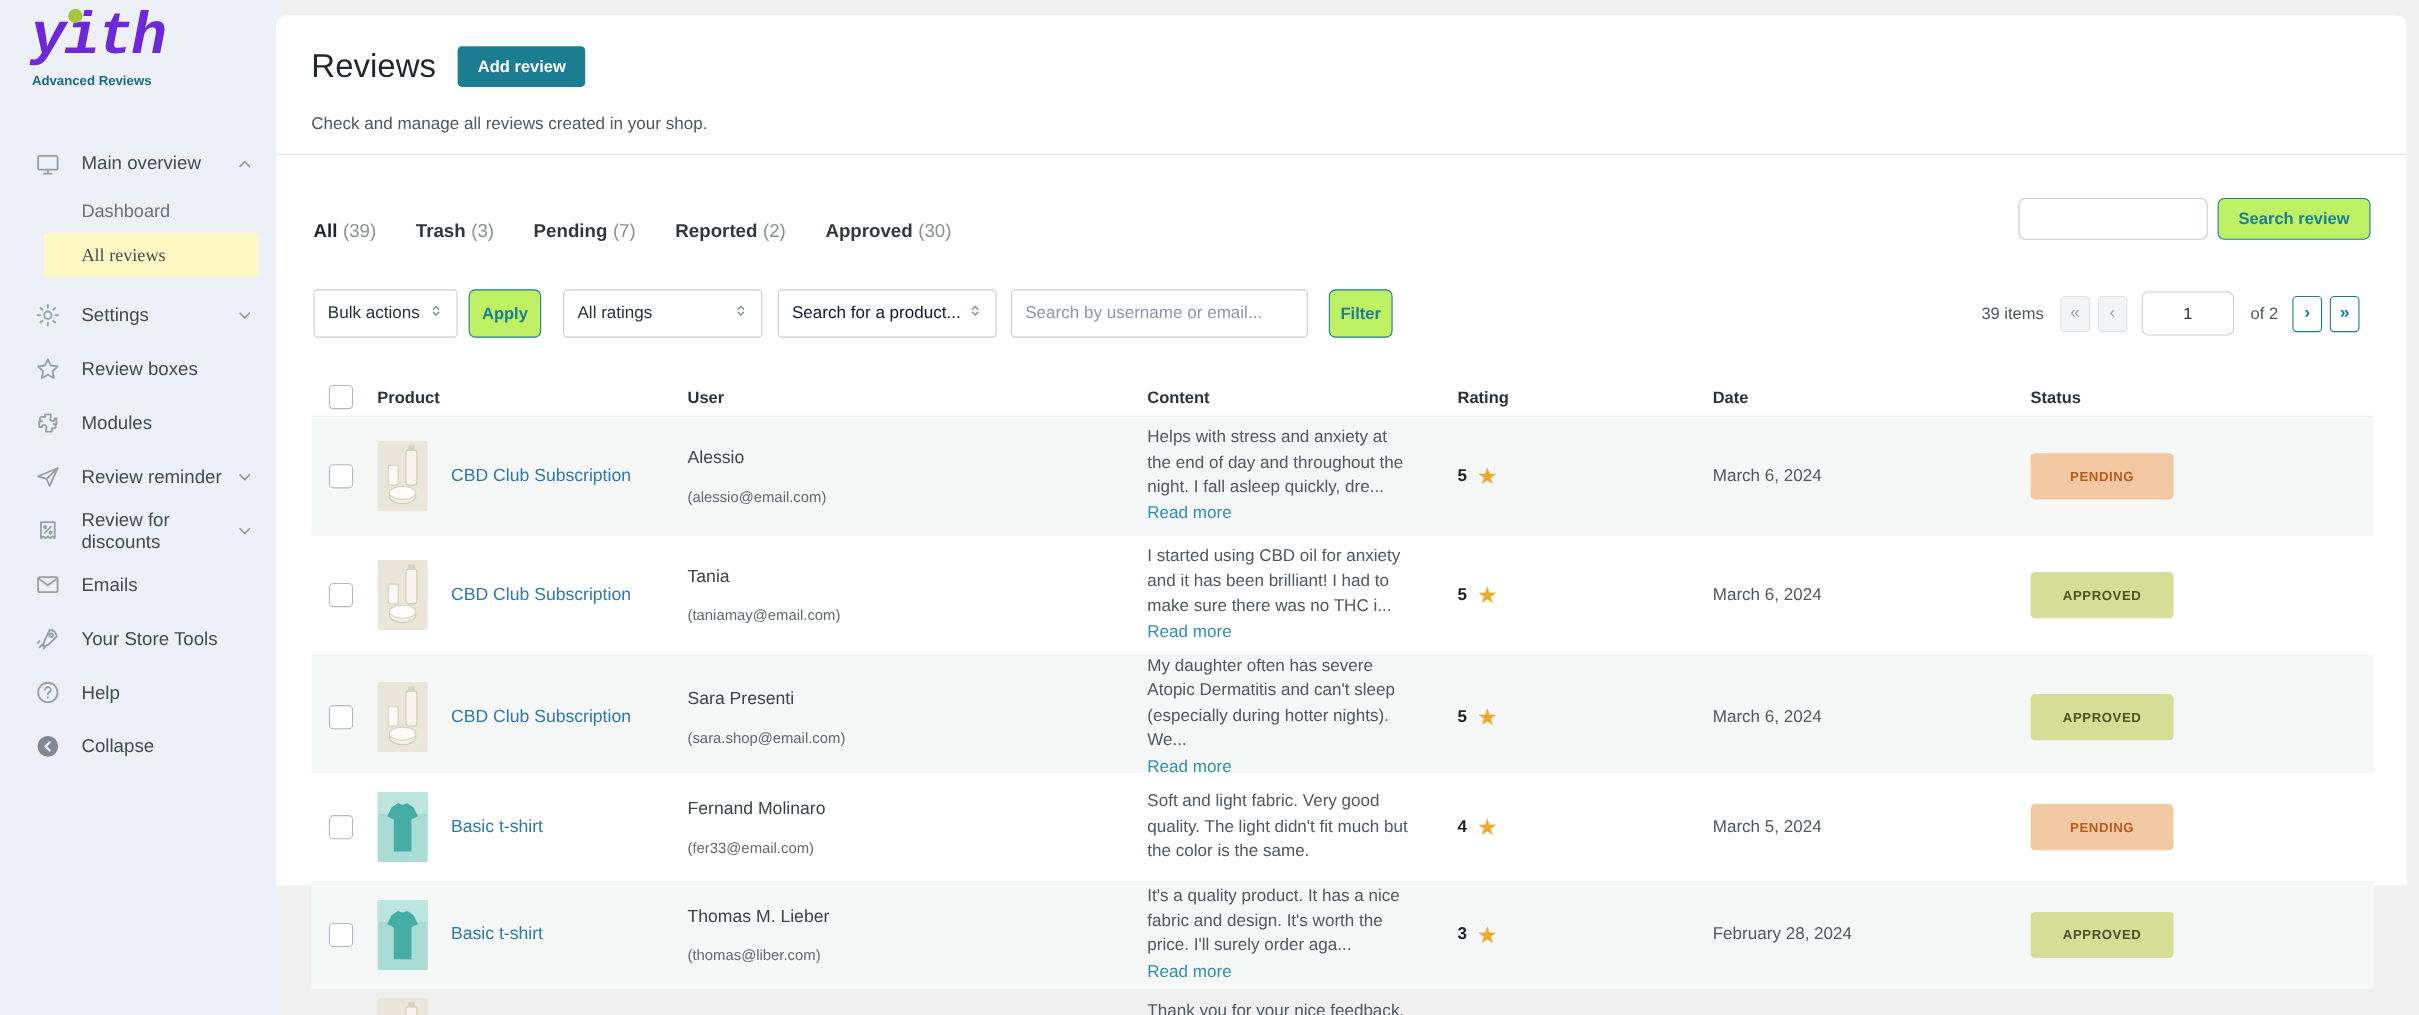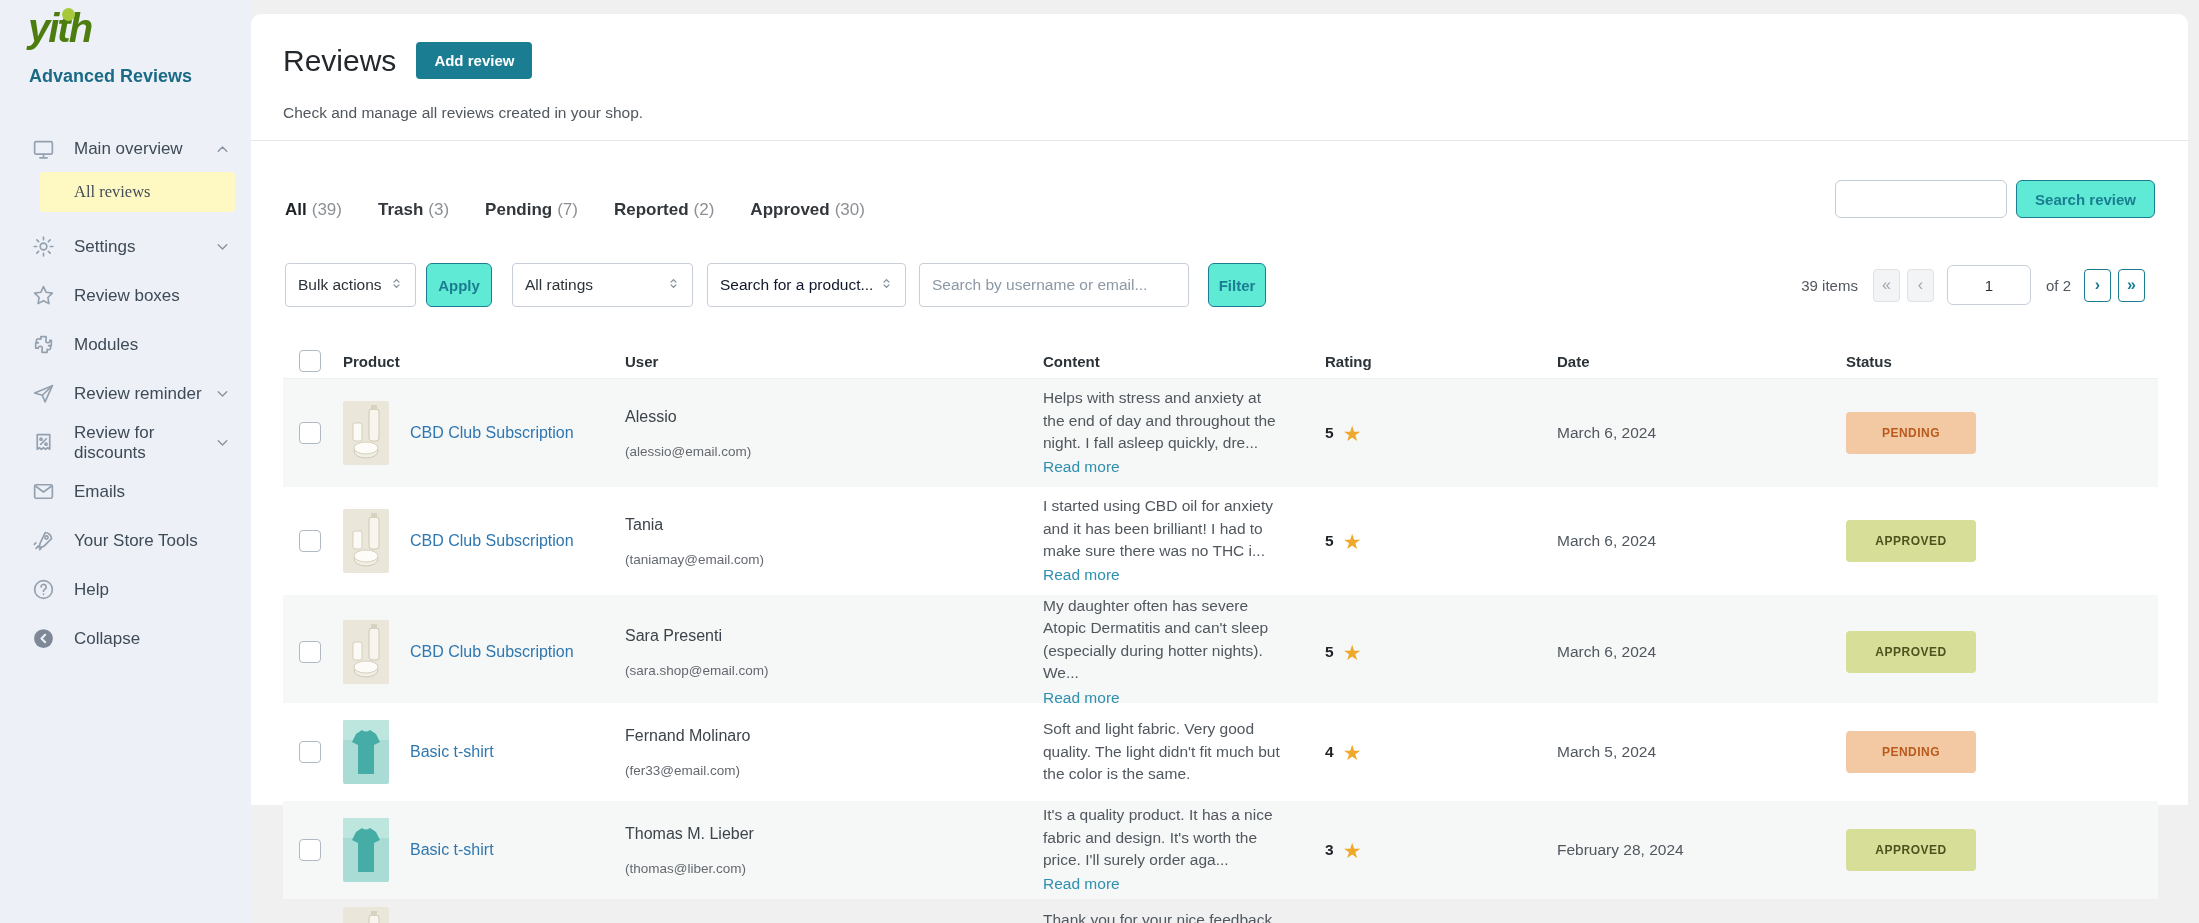--- a/index.html
+++ b/index.html
@@ -1,24 +1,24 @@
 <!DOCTYPE html>
 <html><head>
 <meta charset="utf-8">
 <style>
   html,body{margin:0;padding:0;}
   body{font-family:"Liberation Sans",sans-serif;background:#f0f0f1;}
   #app{position:relative;width:2199px;height:923px;overflow:hidden;background:#f0f0f1;}
 
   
   .sidebar{position:absolute;left:0;top:0;width:251px;height:923px;background:#edf1f7;}
-  .logo{position:absolute;left:28px;top:8px;font-family:Liberation Sans, sans-serif;font-style:italic;font-weight:bold;
-        font-size:40px;color:#4d7c0f;letter-spacing:-2px;line-height:1;}
+  .logo{position:absolute;left:28px;top:8px;font-family:Liberation Mono, monospace;font-style:italic;font-weight:bold;
+        font-size:54px;color:#6d28d9;letter-spacing:-2px;line-height:1;}
   .logo-dot{position:absolute;left:62px;top:8px;width:13px;height:13px;border-radius:50%;background:#a5c93a;}
-  .brand{position:absolute;left:29px;top:66px;font-size:18px;font-weight:700;color:#1a6a85;}
+  .brand{position:absolute;left:29px;top:66px;font-size:12px;font-weight:700;color:#1a6a85;}
   .nav{position:absolute;left:0;top:126px;right:0;}
   .nav-item{display:flex;align-items:center;height:49px;padding-left:30px;cursor:pointer;}
   .nav-item.first{height:46px;}
   .nav-icon{width:26px;height:26px;flex:0 0 26px;display:flex;align-items:center;justify-content:center;}
   .nav-icon svg{width:25px;height:25px;stroke:#95a0af;fill:none;stroke-width:1.6;stroke-linecap:round;stroke-linejoin:round;}
   .nav-label{margin-left:18px;font-size:17px;color:#3e4a56;}
   .nav-chevron{margin-left:auto;margin-right:20px;display:flex;}
   .nav-chevron svg{width:17px;height:17px;stroke:#8b95a3;fill:none;stroke-width:2;stroke-linecap:round;stroke-linejoin:round;}
   .nav-sub{display:flex;align-items:center;height:40px;padding-left:74px;font-size:16.5px;color:#68717d;cursor:pointer;}
   .nav-sub.active{margin:0 16px 0 40px;padding-left:34px;background:#fef9c3;border-radius:3px;color:#434c57;font-family:Liberation Serif, serif;}
@@ -37,21 +37,21 @@
   
   .tabs{position:absolute;left:34px;top:186px;display:flex;gap:36px;align-items:baseline;}
   .tab{font-size:17px;font-weight:600;color:#32373c;text-decoration:none;cursor:pointer;}
   .tab .count{font-weight:400;color:#8c8f94;margin-left:5px;}
   .tab.active{color:#1d2327;font-weight:700;}
 
   
   .search-group{position:absolute;top:166px;right:33px;display:flex;gap:9px;align-items:center;}
   .search-input{width:172px;height:38px;border:1px solid #c3ccd6;border-radius:6px;font-size:15px;color:#2c3338;
                 padding:0 10px;box-sizing:border-box;background:#fff;}
-  .btn-outline{background:#5eead4;color:#1b7d92;border:1.5px solid #1b7d92;border-radius:6px;font-size:15px;
+  .btn-outline{background:#bef264;color:#1b7d92;border:1.5px solid #1b7d92;border-radius:6px;font-size:15px;
                font-weight:700;cursor:pointer;}
   .search-btn{height:38px;padding:0 18px;}
 
   
   .toolbar{position:absolute;left:34px;top:249px;display:flex;align-items:center;height:44px;}
   .fselect{height:44px;border:1px solid #c8cfd8;border-radius:4px;background:#fff;display:flex;align-items:center;
            justify-content:space-between;padding:0 10px 0 12px;box-sizing:border-box;font-size:15.5px;color:#2c3338;cursor:pointer;}
   .fselect .arrows svg{width:17px;height:17px;stroke:#7e8993;fill:none;stroke-width:1.7;stroke-linecap:round;stroke-linejoin:round;}
   .fselect .ph{color:#0f172a;}
   .w-bulk{width:131px;margin-right:10px;}
@@ -123,20 +123,21 @@
               <path d="M12 16.5V20M8.5 20h7"></path>
             </svg>
         </span>
         <span class="nav-label">Main overview</span>
         <span class="nav-chevron">
           <svg viewBox="0 0 24 24">
               <path d="M6 14.5l6-6 6 6"></path>
             </svg>
         </span>
       </div>
+      <div class="nav-sub">Dashboard</div>
       <div class="nav-sub active">All reviews</div>
       <div class="gap-after-sub"></div>
 
       <div class="nav-item">
         <span class="nav-icon">
           <svg viewBox="0 0 24 24">
               <circle cx="12" cy="12" r="3.2"></circle>
               <path d="M12 3v2.4M12 18.6V21M3 12h2.4M18.6 12H21M5.6 5.6l1.7 1.7M16.7 16.7l1.7 1.7M18.4 5.6l-1.7 1.7M7.3 16.7l-1.7 1.7"></path>
             </svg>
         </span>

